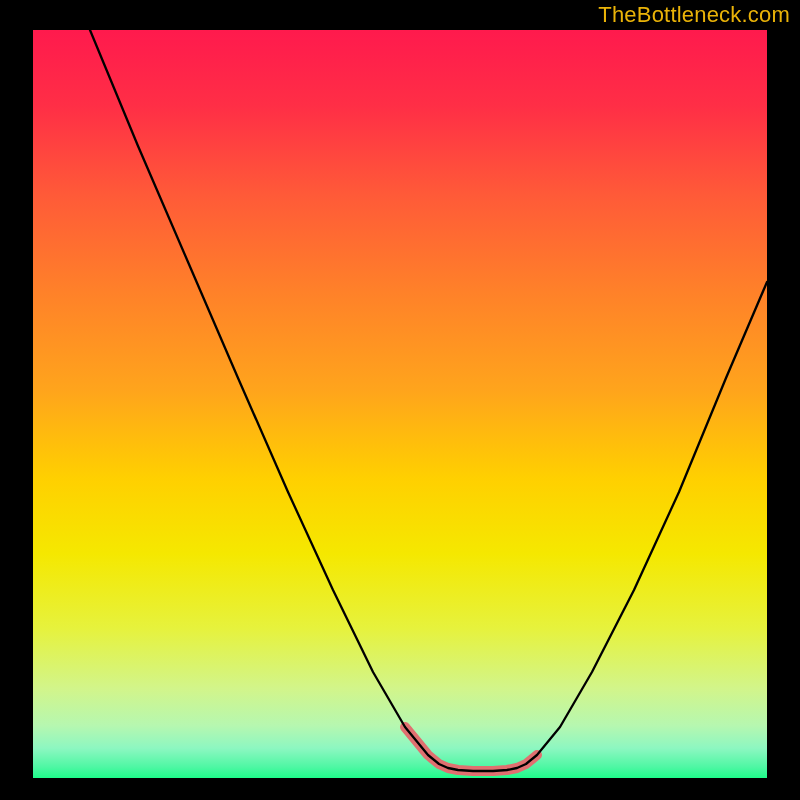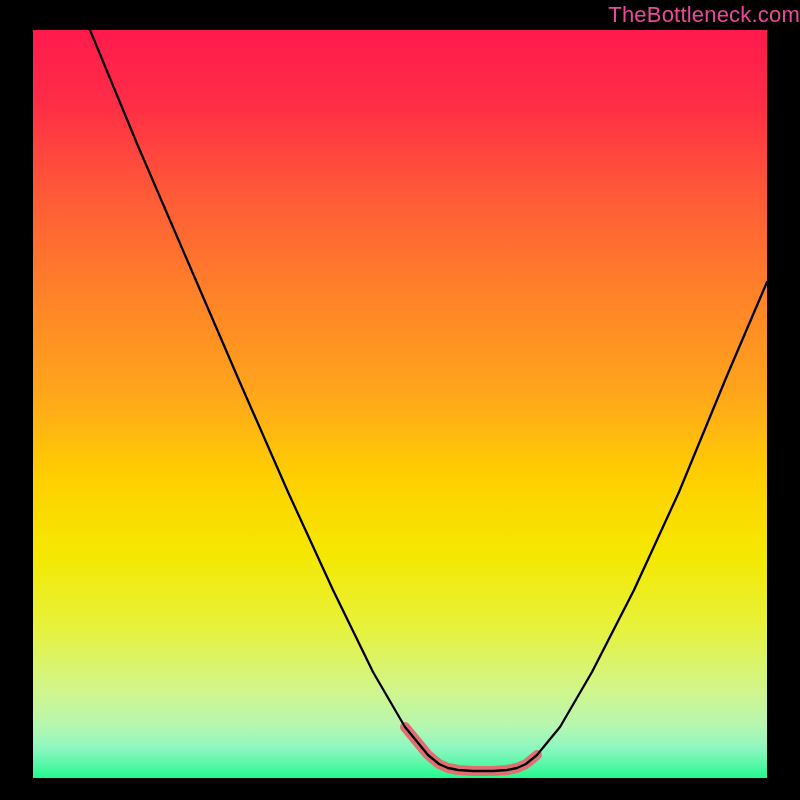--- a/index.html
+++ b/index.html
@@ -12,25 +12,25 @@
   }
   .outer {
     position: relative;
     width: 800px;
     height: 800px;
     background: #000;
   }
   .watermark {
     position: absolute;
     top: 2px;
-    right: 0;
+    right: 10px;
     font-family: Arial, Helvetica, sans-serif;
     font-size: 22px;
     font-weight: 500;
-    color: #ec4899;
+    color: #eab308;
     letter-spacing: 0.2px;
     user-select: none;
   }
   .plot {
     position: absolute;
     left: 33px;
     top: 30px;
     width: 734px;
     height: 748px;
     overflow: hidden;

